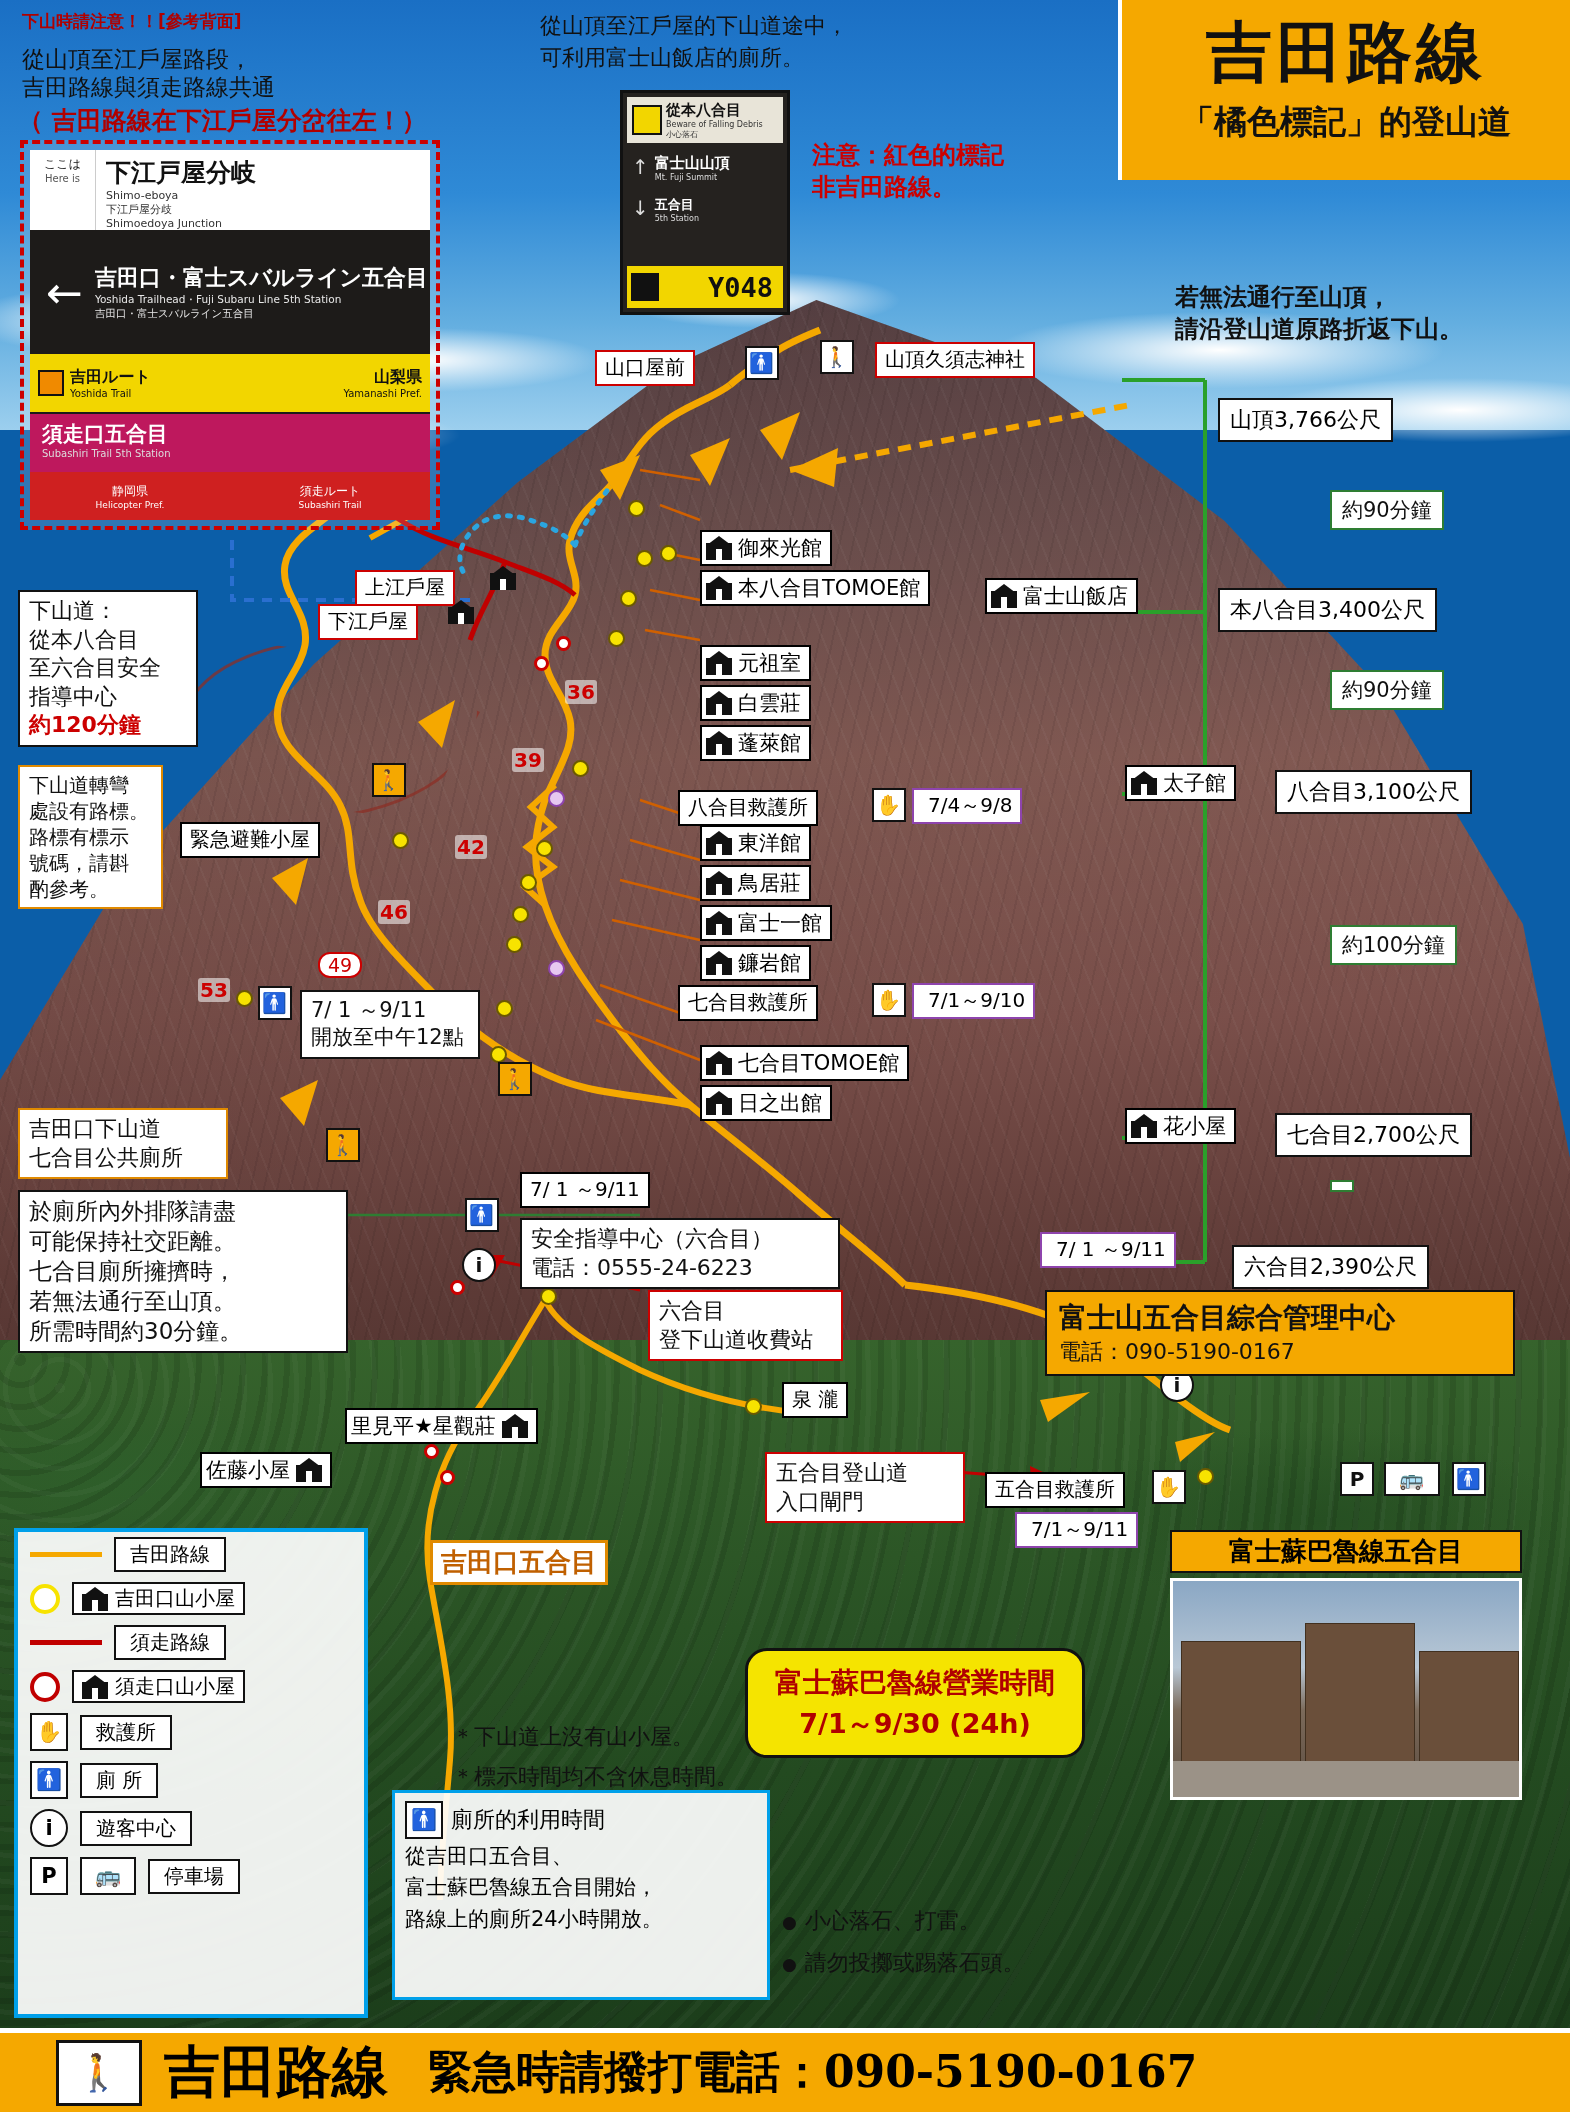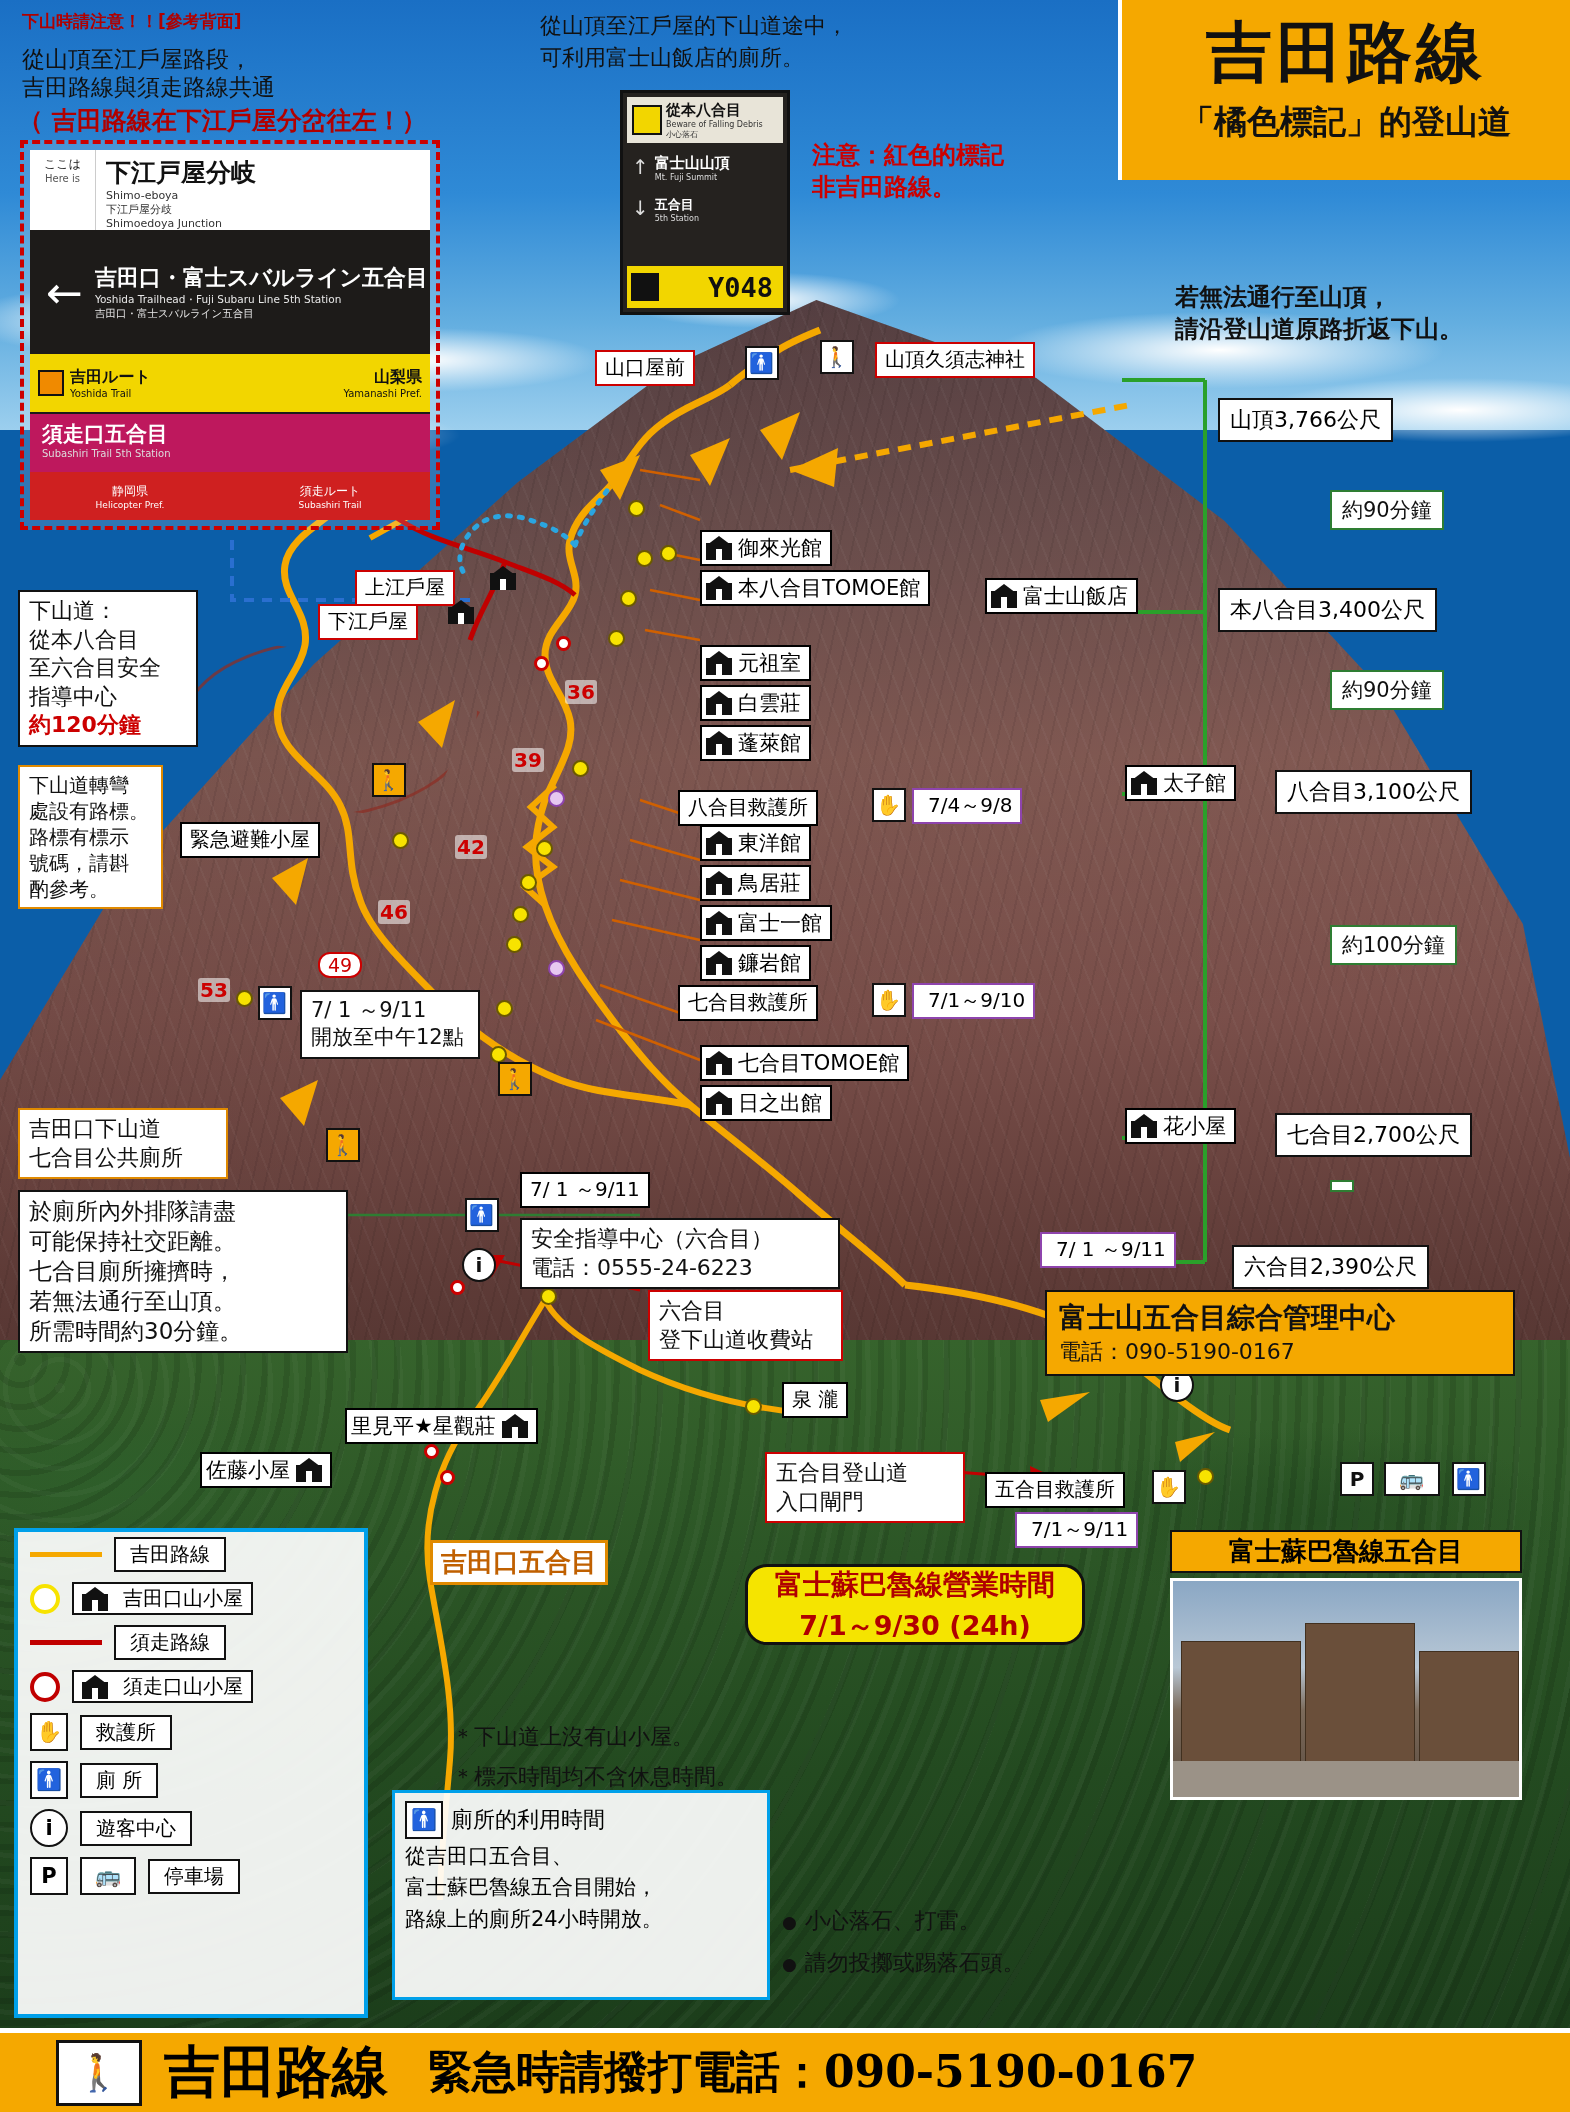--- a/index.html
+++ b/index.html
@@ -211,21 +211,21 @@
   .pict.wide { width:56px; }
 
   
   #legend {
     position:absolute; left:14px; top:1528px; width:354px; height:490px;
     border:4px solid #00a0e9; background:rgba(255,255,255,.92);
   }
   .lg-row { display:flex; align-items:center; gap:12px; padding:5px 12px; }
   .lg-line { width:72px; height:5px; }
   .lg-box-text {
-    display:flex; align-items:center; gap:15px; border:2px solid #111; background:#fff;
+    display:flex; align-items:center; gap:7px; border:2px solid #111; background:#fff;
     padding:1px 8px; font-size:20px;
   }
   .lg-circ { width:30px; height:30px; border-radius:50%; background:#fff; }
   .lg-ic {
     width:38px; height:38px; background:#fff; border:2px solid #111;
     display:flex; align-items:center; justify-content:center; font-size:21px;
   }
   .lg-pillbox {
     border:2px solid #111; background:#fff; padding:2px 14px; font-size:20px;
   }
@@ -240,21 +240,21 @@
 
   
   .note { position:absolute; font-size:22px; color:#111; }
 
   
   .bullet { position:absolute; font-size:22px; color:#111; }
   .bullet::before{ content:"\25CF"; color:#111; margin-right:8px; font-size:17px;}
 
   
   #bus-hours {
-    position:absolute; left:745px; top:1564px; width:340px; height:81px;
+    position:absolute; left:745px; top:1648px; width:340px; height:110px;
     background:#f5e400; border:3px solid #111; border-radius:22px;
     display:flex; flex-direction:column; align-items:center; justify-content:center;
     color:#b00000; font-weight:bold;
   }
   #bus-hours .l1{ font-size:28px; }
   #bus-hours .l2{ font-size:27px; margin-top:4px; }
 
   
   #mgmt {
     position:absolute; left:1045px; top:1290px; width:470px;

